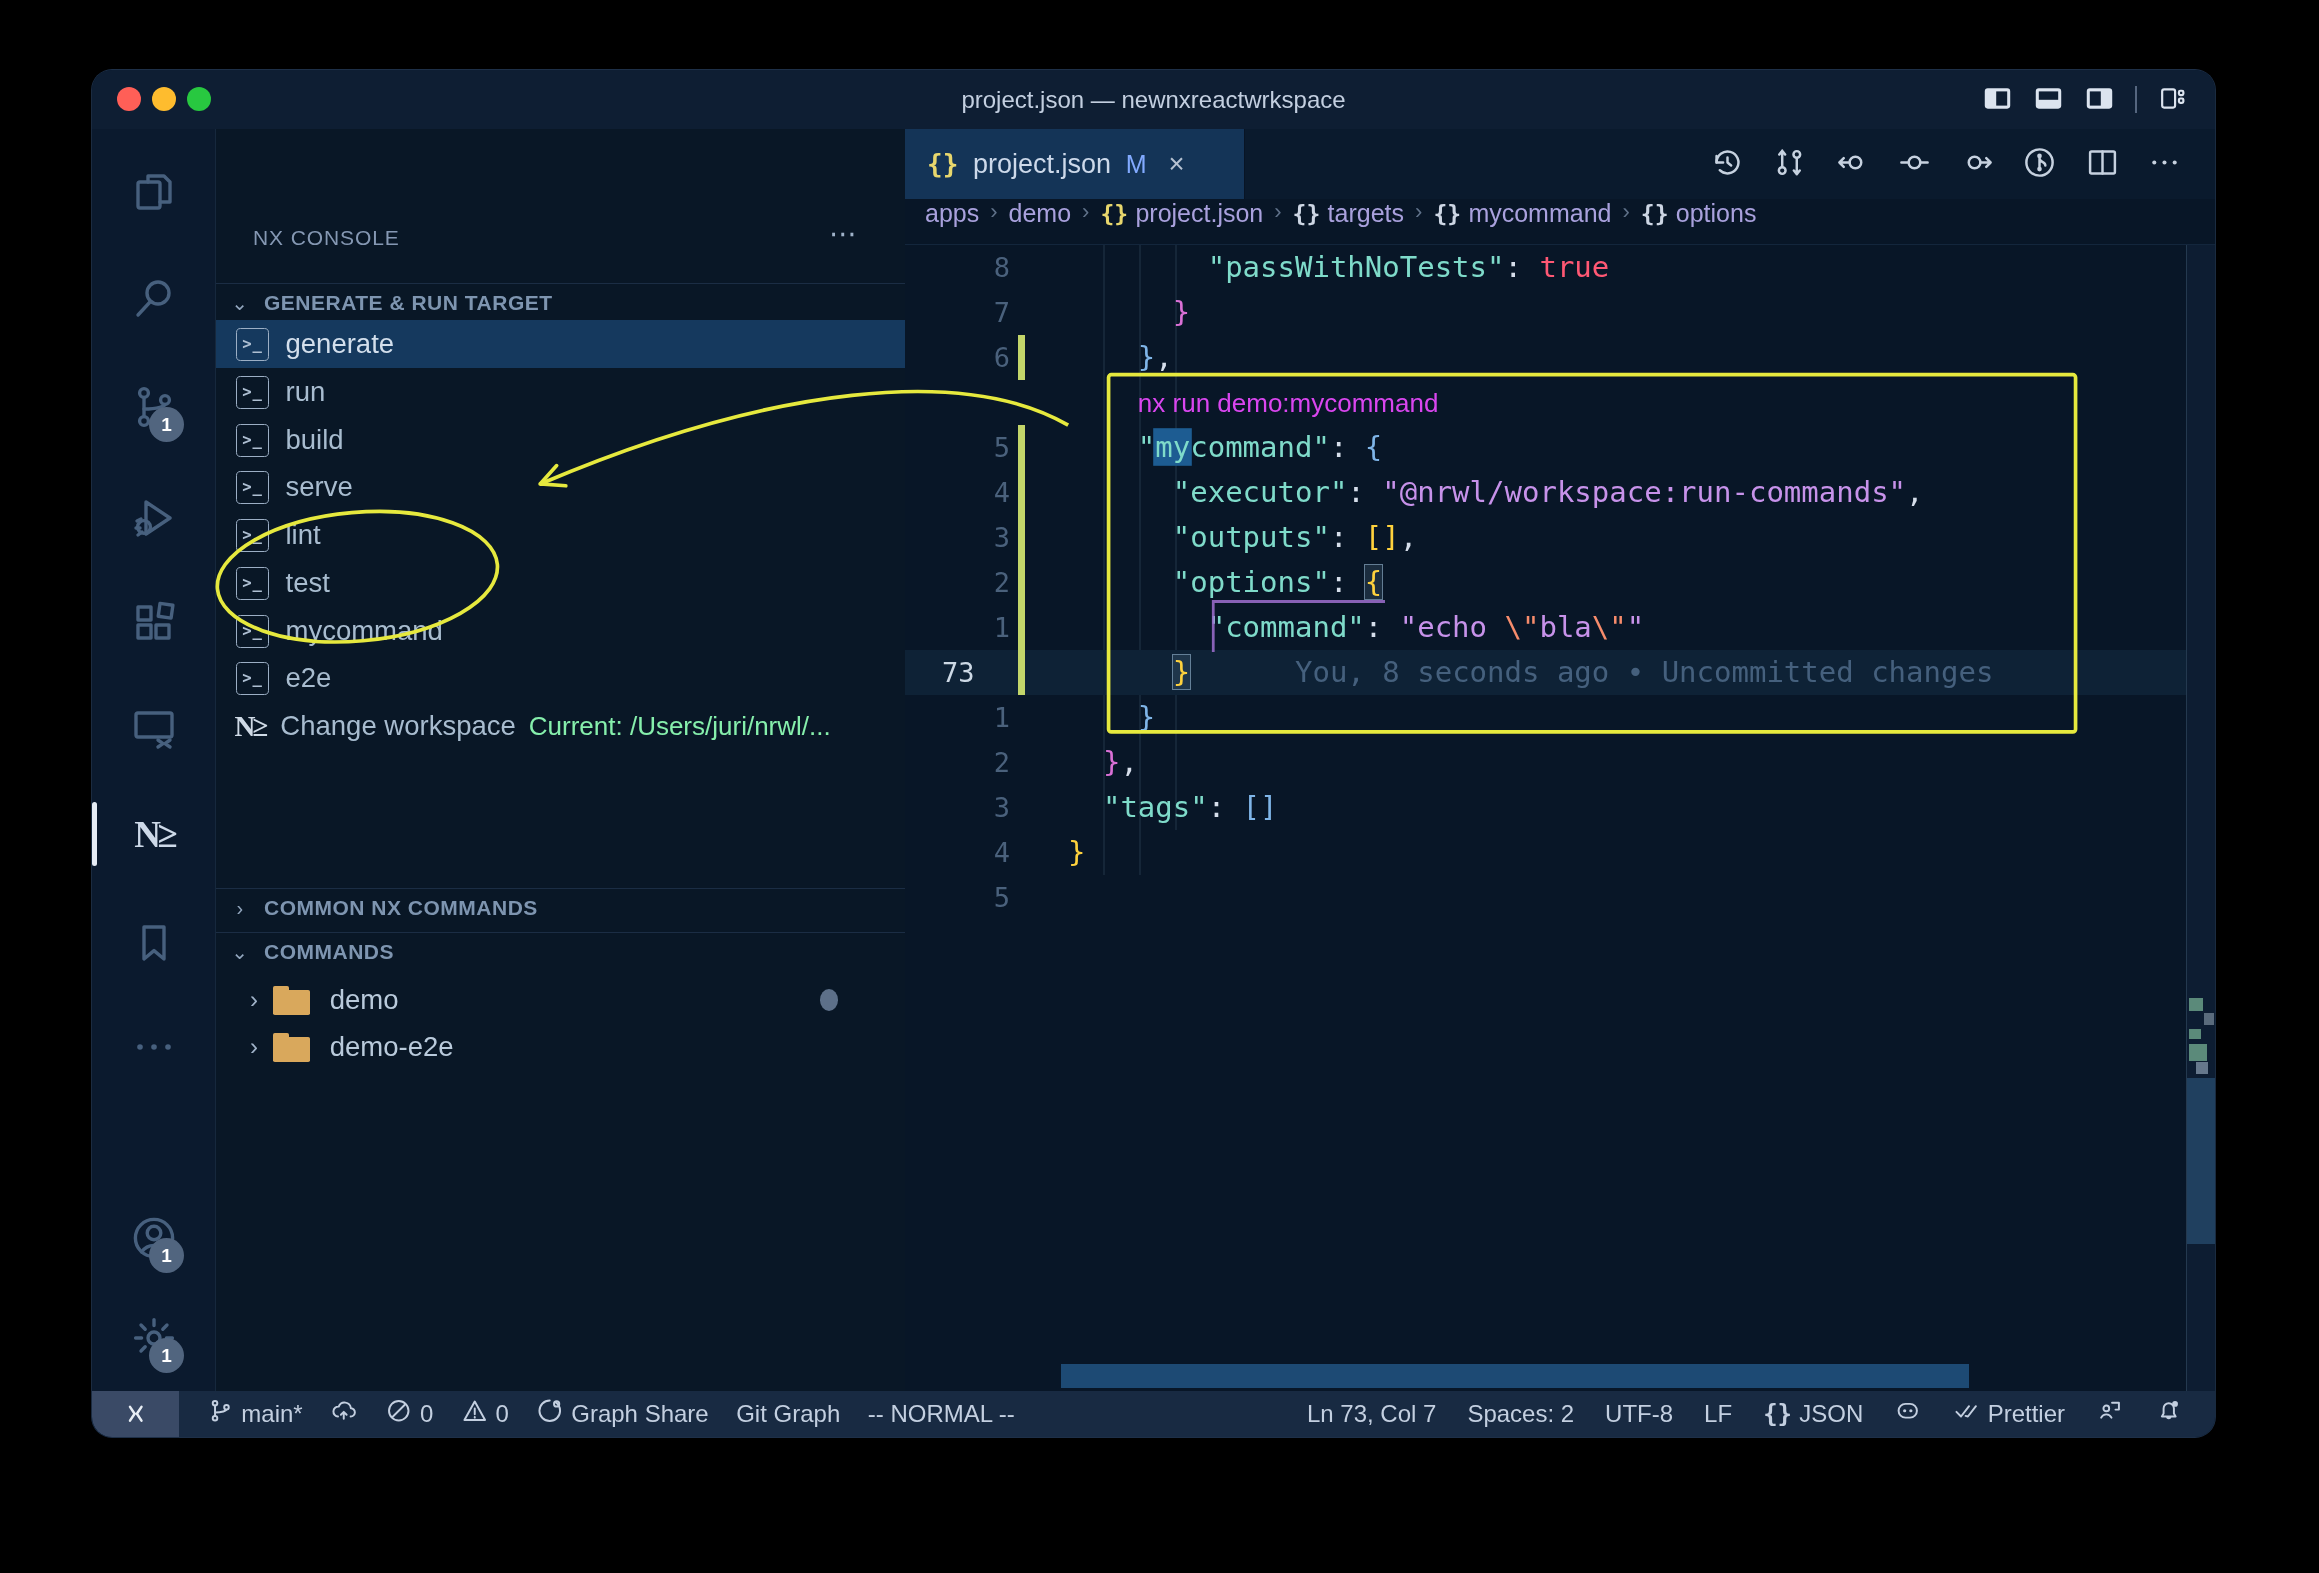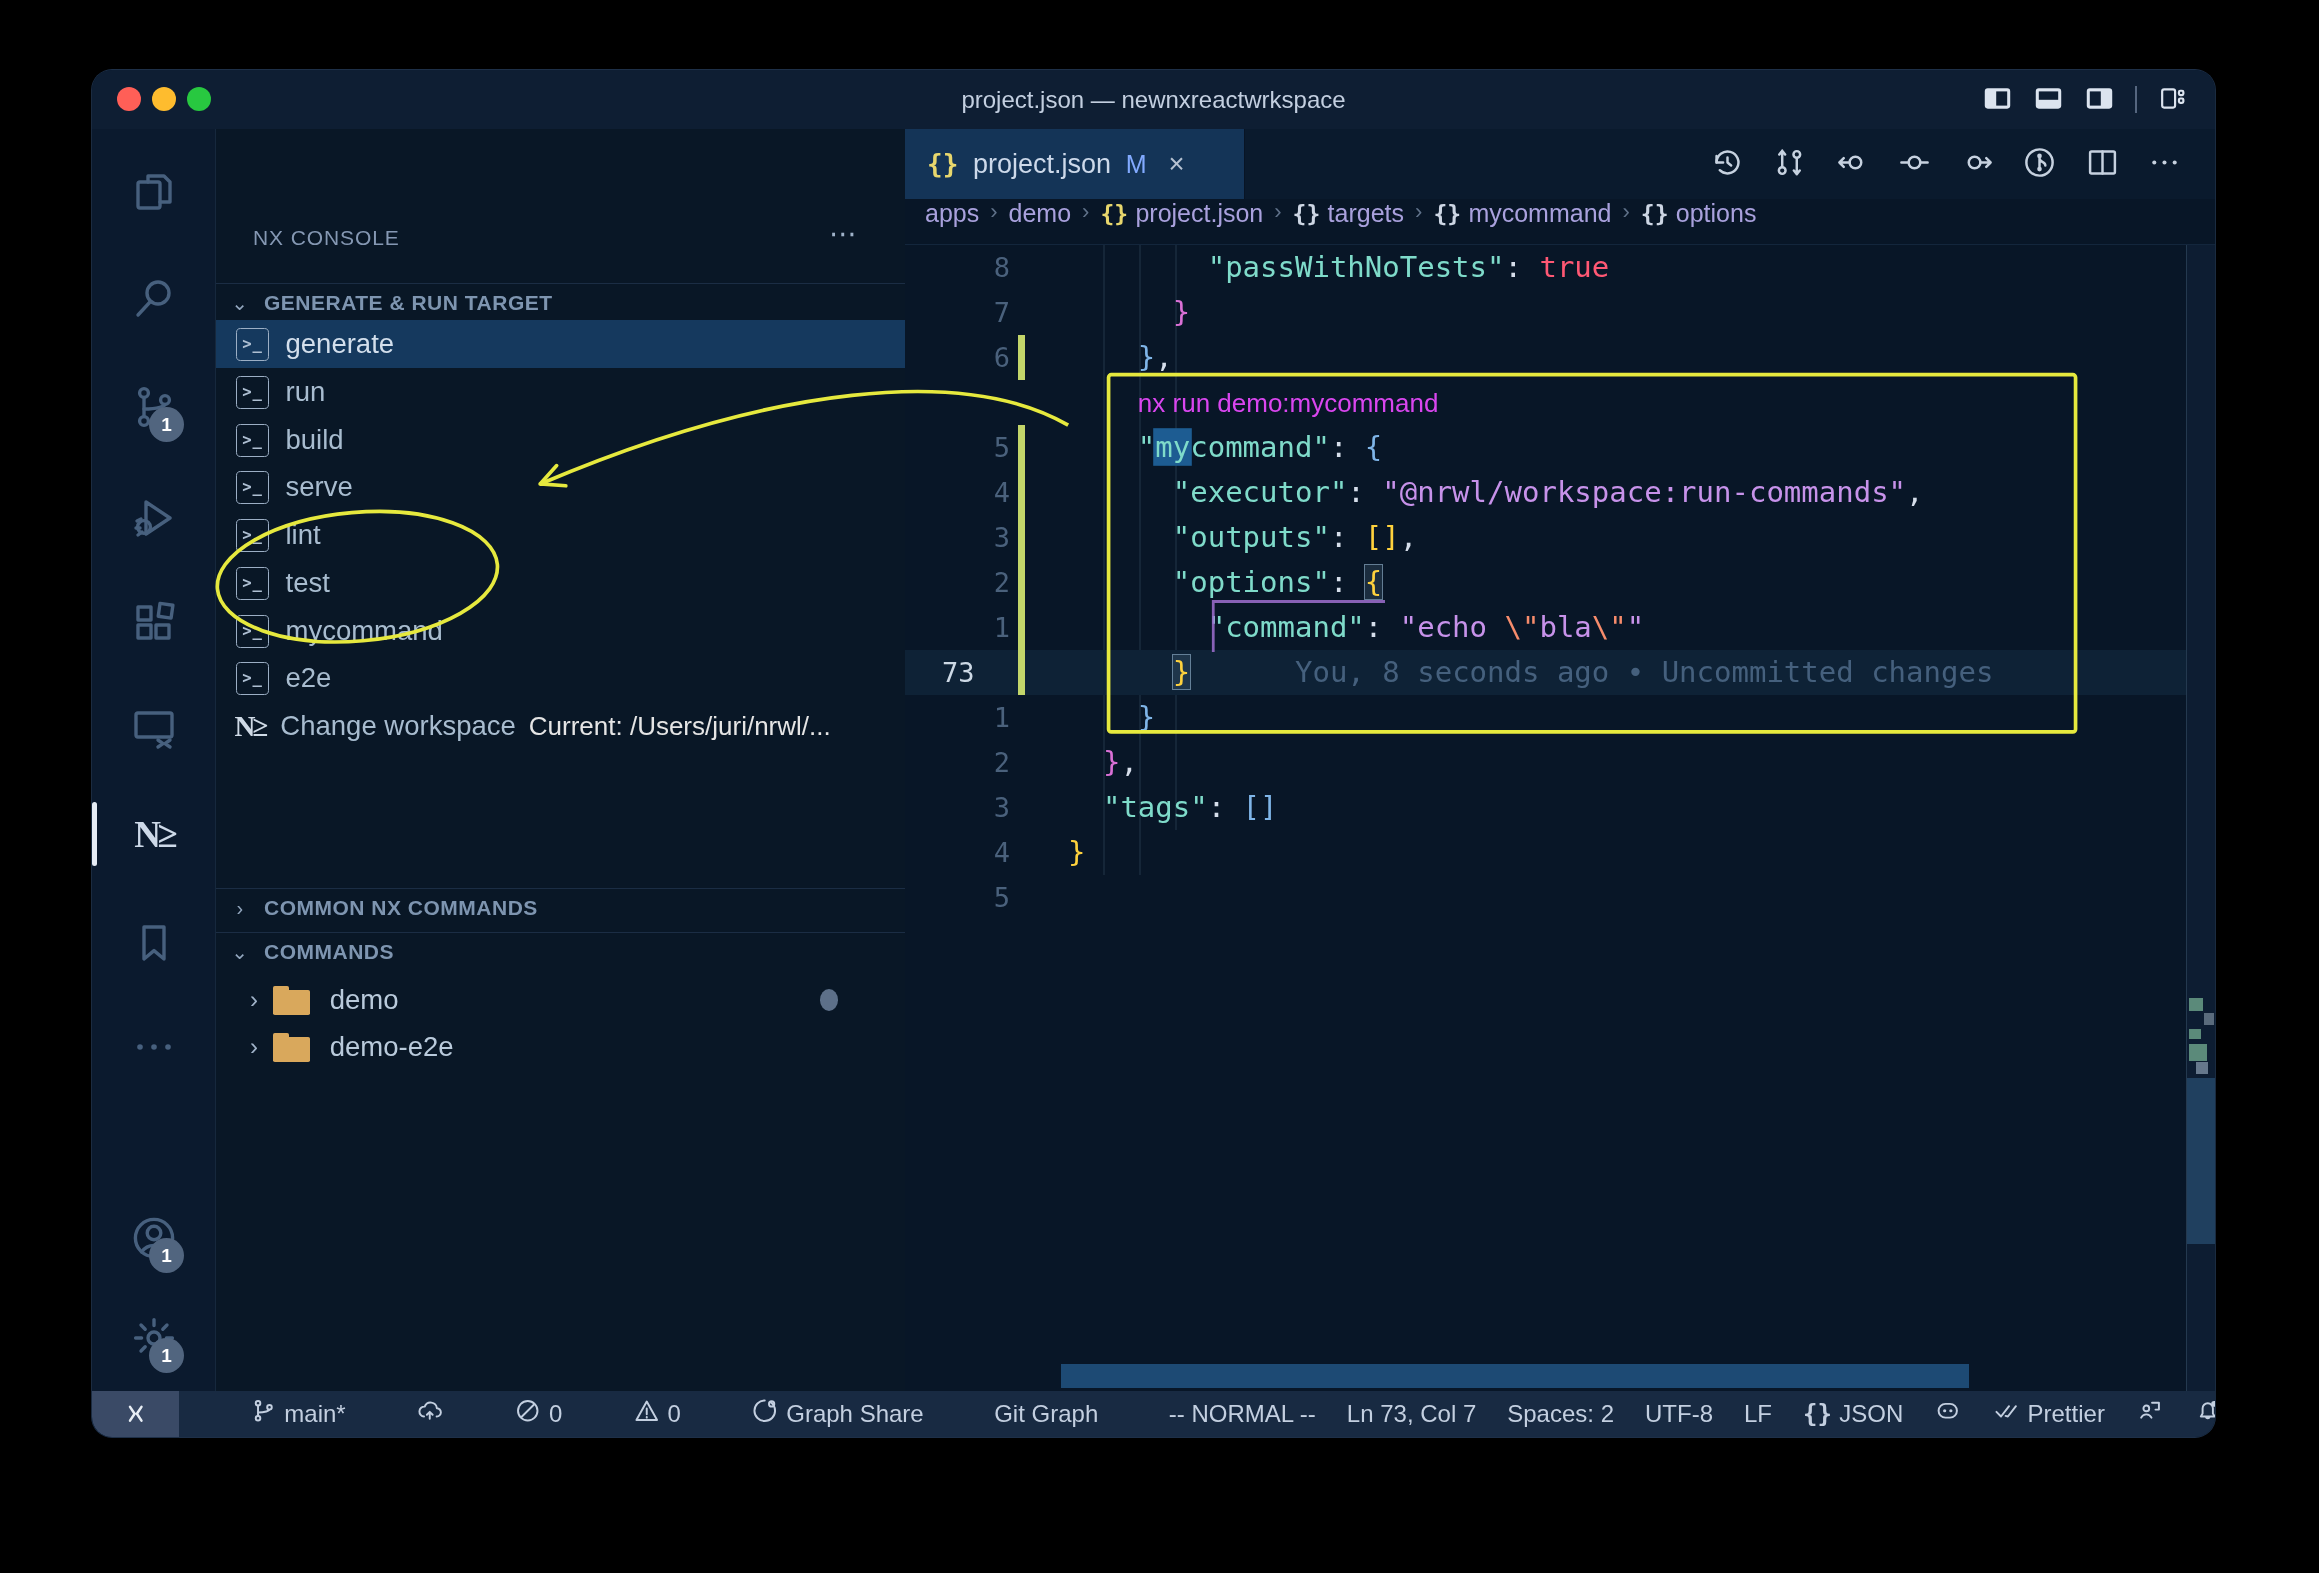--- a/index.html
+++ b/index.html
@@ -42,21 +42,21 @@
   .sb-sect { position:absolute; left:0; width:100%; height:39px; display:flex; align-items:center;
              border-top:0.9px solid #1b2d44; color:#7e95b0; font-weight:bold; font-size:21px; letter-spacing:0.5px; }
   .sb-sect .chev { margin:0 13px 0 13px; font-size:20px; font-weight:normal; color:#93a7bf; width:22px; text-align:center;}
   .row { position:absolute; left:0; width:689px; height:48px; display:flex; align-items:center; color:#a8bccf; font-size:27.5px; }
   .row.sel { background:#15395e; color:#d3dfec; }
   .term-ico { width:33px; height:33px; border:1.8px solid #9cafc5; border-radius:4.6px; margin:0 16.5px 0 20px;
               color:#aebfd2; font-size:15.6px; font-weight:bold; display:flex; align-items:center; justify-content:center;
               font-family:"DejaVu Sans Mono", monospace; letter-spacing:0.9px; flex:0 0 auto;}
   .cw-ico { margin:0 14.7px 0 18.4px; font-weight:bold; color:#cfdae6; font-size:29px; letter-spacing:-2.8px;
             font-family:"Liberation Serif", serif; }
-  .cw-desc { color:#e5e5e5; font-size:26px; margin-left:13px; white-space:nowrap; }
+  .cw-desc { color:#86efac; font-size:26px; margin-left:13px; white-space:nowrap; }
   .proj-chev { color:#9fb2c8; font-size:24px; margin:0 14.7px 0 34px; }
   .folder { width:37px; height:29px; position:relative; margin-right:20px; flex:0 0 auto;}
   .folder:before { content:""; position:absolute; left:0; top:0; width:16.5px; height:7.3px; background:#d9a85c; border-radius:1.8px 1.8px 0 0; }
   .folder:after { content:""; position:absolute; left:0; top:4.6px; width:37px; height:25px; background:#d9a85c; border-radius:1.8px; }
   .proj-dot { position:absolute; left:604px; width:18.4px; height:22px; border-radius:50%; background:#5d7089; }
 
   
   .editor { position:absolute; left:813px; top:59px; right:0; bottom:46px; background:#081627; }
   .tabbar { position:absolute; left:0; top:0; right:0; height:70px; background:#0a1a2d; display:flex; align-items:center; }
   .tab { width:340px; height:70px; background:#143457; display:flex; align-items:center; padding:0 22px; gap:14.7px;
@@ -475,21 +475,21 @@
           <div class="mm-b" style="left:1.8px;top:784px;width:12px;height:10px;background:#5b8a7a;"></div>
           <div class="mm-b" style="left:1.8px;top:799px;width:18.4px;height:16.5px;background:#5b8a7a;"></div>
           <div class="mm-b" style="left:9.2px;top:817px;width:12px;height:12px;background:#66788c;"></div>
           <div class="mm-b" style="left:0;top:833px;width:29px;height:166px;background:#20405f;"></div>
         </div>
         <div class="hscroll" style="left:156px; top:1119px; width:908px;"></div>
       </div>
     </div>
 
     <div class="statusbar">
-      <div id="statusLeft" style="display:flex;align-items:center;height:100%;gap:43px;">
+      <div id="statusLeft" style="display:flex;align-items:center;height:100%;">
           <div class="sb-remote">
             <svg viewBox="0 0 24 24" fill="none" stroke="currentColor" stroke-width="1.7" stroke-linecap="round" stroke-linejoin="round">
               <path d="M7 6l4 6-4 6M17 6l-4 6 4 6" stroke-width="2.2"></path>
             </svg>
           </div>
           <div class="st-item">
             <span><svg viewBox="0 0 24 24" fill="none" stroke="currentColor" stroke-width="1.7" stroke-linecap="round" stroke-linejoin="round">
                 <circle cx="7" cy="5.5" r="2"></circle>
                 <circle cx="7" cy="18.5" r="2"></circle>
                 <circle cx="17" cy="9" r="2"></circle>

